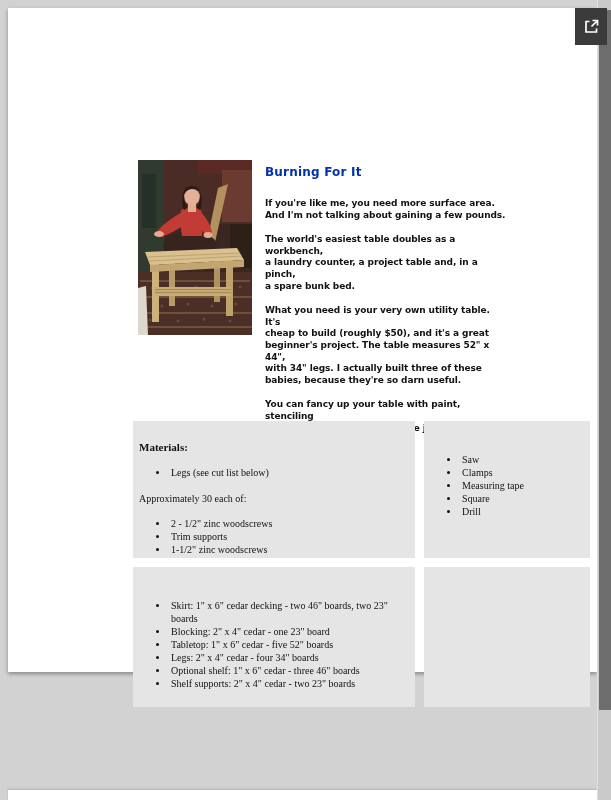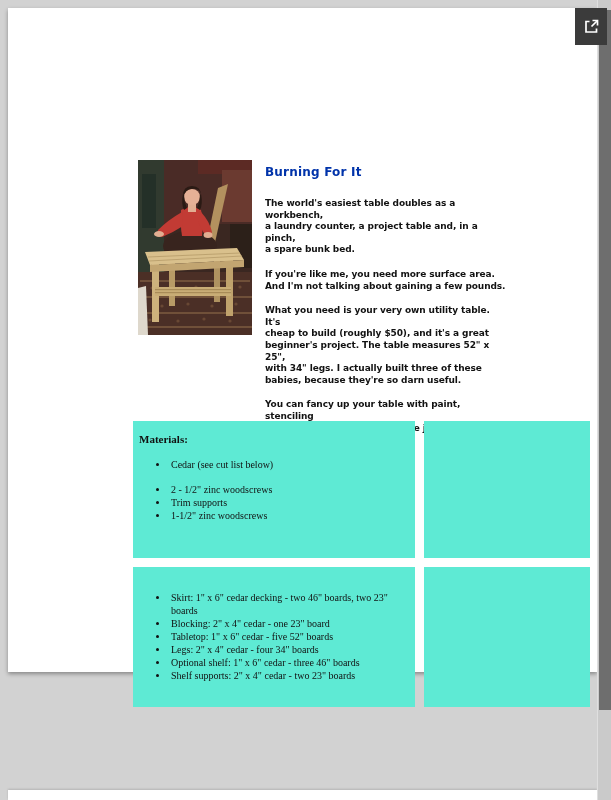--- a/index.html
+++ b/index.html
@@ -47,23 +47,23 @@
     font-size:9px;font-weight:bold;line-height:11.6px;
     margin:0 0 13px 0;white-space:pre-line;letter-spacing:-0.1px;
   }
   
   .projects-table{
     position:absolute;left:125px;top:413px;width:457px;
     display:grid;grid-template-columns:282px 166px;
     grid-template-rows:137px 140px;gap:9px;
   }
   .cell{
-    background:#5eead4;color:#111111;
+    background:#e5e5e5;color:#111111;
     font-family:"Liberation Serif",serif;font-size:10px;
-    padding:12px 6px;box-sizing:border-box;overflow:hidden;
+    padding:20px 6px;box-sizing:border-box;overflow:hidden;
   }
   .cell .hdr{
     font-size:11px;font-weight:bold;margin:0;line-height:13px;
   }
   .cell ul{margin:12px 0 0 0;padding:0 0 0 30px;}
   .cell li{line-height:13px;padding-left:2px;}
   .cell .note{margin:14px 0 0 0;line-height:12px;}
 </style>
 </head>
 <body>
@@ -129,49 +129,57 @@
     <path d="M63 34 Q65 44 62 50 L59 48 Q62 42 62 35 Z" fill="#2a1a14"></path>
 
     <polygon points="7,92 99,88 106,100 12,105" fill="#d9c08c"></polygon>
     <polygon points="12,105 106,100 106,107 12,112" fill="#c2a571"></polygon>
     <line x1="10" y1="97" x2="102" y2="93" stroke="#b59a68" stroke-width="0.8"></line>
     <line x1="11" y1="101" x2="104" y2="96" stroke="#b59a68" stroke-width="0.8"></line>
   </svg>
 
   <div class="text-col">
     <h2 class="title">Burning For It</h2>
+    <p class="para">If you're like me, you need more surface area.
+And I'm not talking about gaining a few pounds.</p>
     <p class="para">The world's easiest table doubles as a workbench,
 a laundry counter, a project table and, in a pinch,
 a spare bunk bed.</p>
-    <p class="para">If you're like me, you need more surface area.
-And I'm not talking about gaining a few pounds.</p>
     <p class="para">What you need is your very own utility table. It's
 cheap to build (roughly $50), and it's a great
-beginner's project. The table measures 52" x 25",
+beginner's project. The table measures 52" x 44",
 with 34" legs. I actually built three of these
 babies, because they're so darn useful.</p>
     <p class="para">You can fancy up your table with paint, stenciling
 or wood-burning, but it's noble just as it is, naked.</p>
   </div>
 
   <div class="projects-table">
 
     <div class="cell">
       <div class="hdr">Materials:</div>
       <ul>
-        <li>Cedar (see cut list below)</li>
-      </ul>
+        <li>Legs (see cut list below)</li>
+      </ul>
+      <p class="note">Approximately 30 each of:</p>
       <ul>
         <li>2 - 1/2" zinc woodscrews</li>
         <li>Trim supports</li>
         <li>1-1/2" zinc woodscrews</li>
       </ul>
     </div>
 
     <div class="cell">
+      <ul>
+        <li>Saw</li>
+        <li>Clamps</li>
+        <li>Measuring tape</li>
+        <li>Square</li>
+        <li>Drill</li>
+      </ul>
     </div>
 
     <div class="cell">
       <ul>
         <li>Skirt: 1" x 6" cedar decking - two 46" boards, two 23" boards</li>
         <li>Blocking: 2" x 4" cedar - one 23" board</li>
         <li>Tabletop: 1" x 6" cedar - five 52" boards</li>
         <li>Legs: 2" x 4" cedar - four 34" boards</li>
         <li>Optional shelf: 1" x 6" cedar - three 46" boards</li>
         <li>Shelf supports: 2" x 4" cedar - two 23" boards</li>

